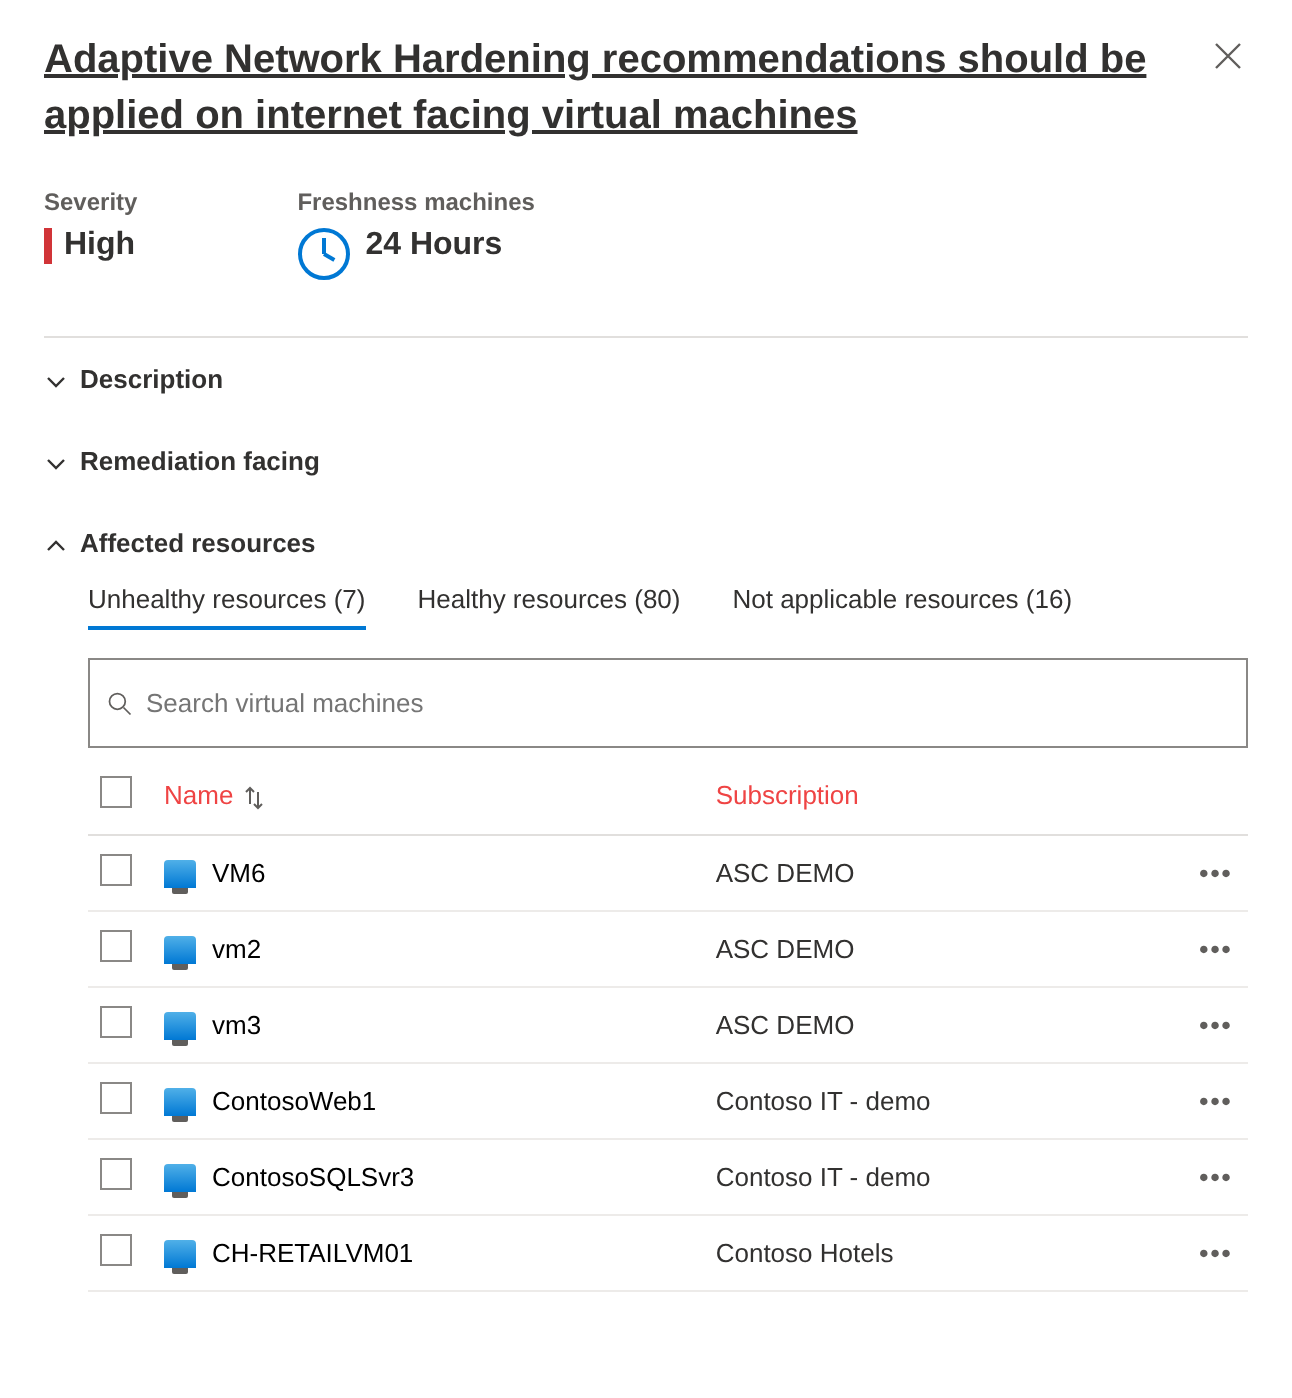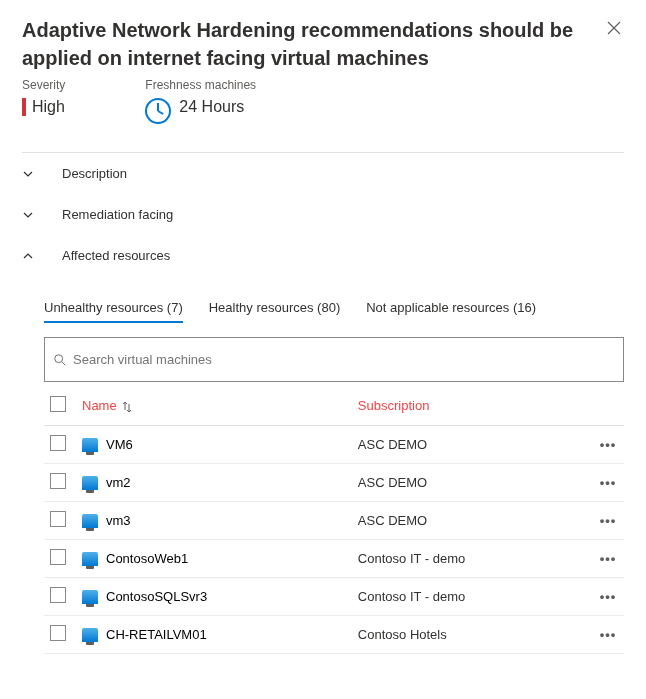--- a/index.html
+++ b/index.html
@@ -4,37 +4,37 @@
   <style>
     * { box-sizing: border-box; margin: 0; padding: 0; }
     body {
       font-family: "Segoe UI", -apple-system, sans-serif;
       font-size: 13px;
       color: #323130;
       background: #fff;
       width: 646px;
       padding: 16px 22px;
     }
-    .header { position: relative; margin-bottom: 6px; }
+    .header { position: relative; margin-bottom: 22px; text-decoration: underline; }
     .title {
       font-size: 20px;
       font-weight: 600;
       line-height: 1.4;
       padding-right: 30px;
     }
     .close-btn {
       position: absolute;
       top: 2px; right: 0;
       width: 20px; height: 20px;
       cursor: pointer;
       color: #605e5c;
       display: flex; align-items: center; justify-content: center;
     }
     .close-btn svg { width: 14px; height: 14px; }
-    .meta-row { display: flex; gap: 80px; margin-bottom: 28px; }
+    .meta-row { display: flex; gap: 80px; margin-bottom: 28px; font-weight: bold; }
     .meta-block { display: flex; flex-direction: column; gap: 6px; }
     .meta-label { font-size: 12px; color: #605e5c; }
     .severity-value {
       border-left: 4px solid #d13438;
       padding-left: 6px;
       font-size: 16px;
     }
     .freshness-value { display: flex; gap: 8px; font-size: 16px; }
     .clock-icon {
       width: 26px; height: 26px;
@@ -44,28 +44,28 @@
       flex-shrink: 0;
     }
     .clock-icon::before, .clock-icon::after {
       content: ""; position: absolute; background: #0078d4;
       left: 50%; top: 50%; transform-origin: bottom center;
     }
     .clock-icon::before { width: 2px; height: 8px; transform: translate(-50%,-100%) rotate(0deg); }
     .clock-icon::after  { width: 2px; height: 6px; transform: translate(-50%,-100%) rotate(120deg); }
     hr.divider { border: none; border-top: 1px solid #e1dfdd; margin: 0; }
     .section-header {
-      display: flex; align-items: center; gap: 28px;
+      display: flex; align-items: flex-end; gap: 6px;
       padding: 13px 0;
       cursor: pointer;
       font-size: 13px;
-      font-weight: 400;
+      font-weight: 700;
     }
     .chevron { width: 12px; height: 12px; stroke:#323130; stroke-width:1.2; fill:none; }
-    .tabs { display: flex; gap: 26px; margin: 24px 0 14px 22px; }
+    .tabs { display: flex; gap: 26px; margin: 0 0 14px 22px; }
     .tab { font-size: 13px; color: #323130; padding-bottom: 6px; cursor: pointer; }
     .tab.active { border-bottom: 2px solid #0078d4; font-weight: 400; }
     .search-box {
       border: 1px solid #8a8886;
       height: 45px;
       display: flex; align-items: center;
       padding: 0 8px;
       margin-bottom: 4px;
       margin-left: 22px;
     }

